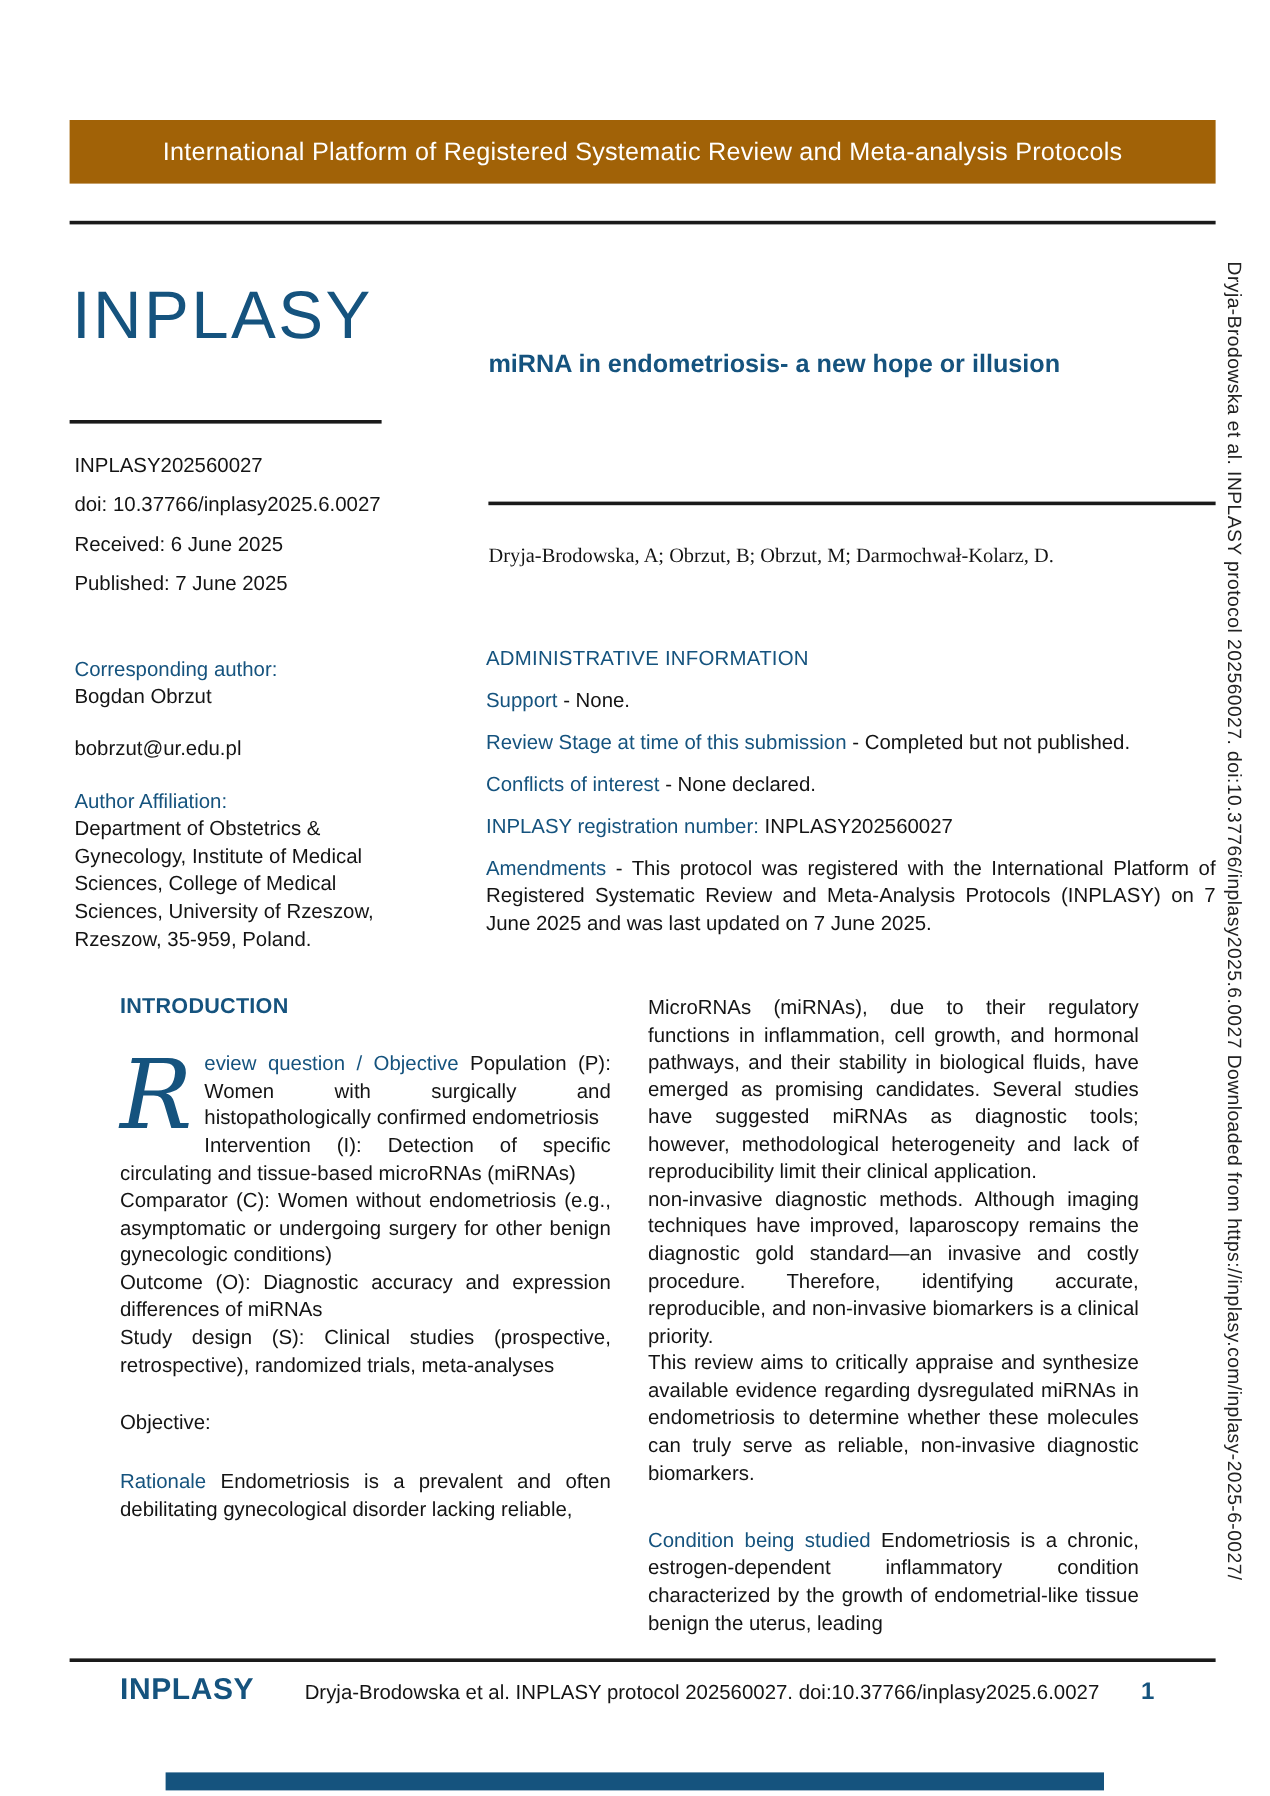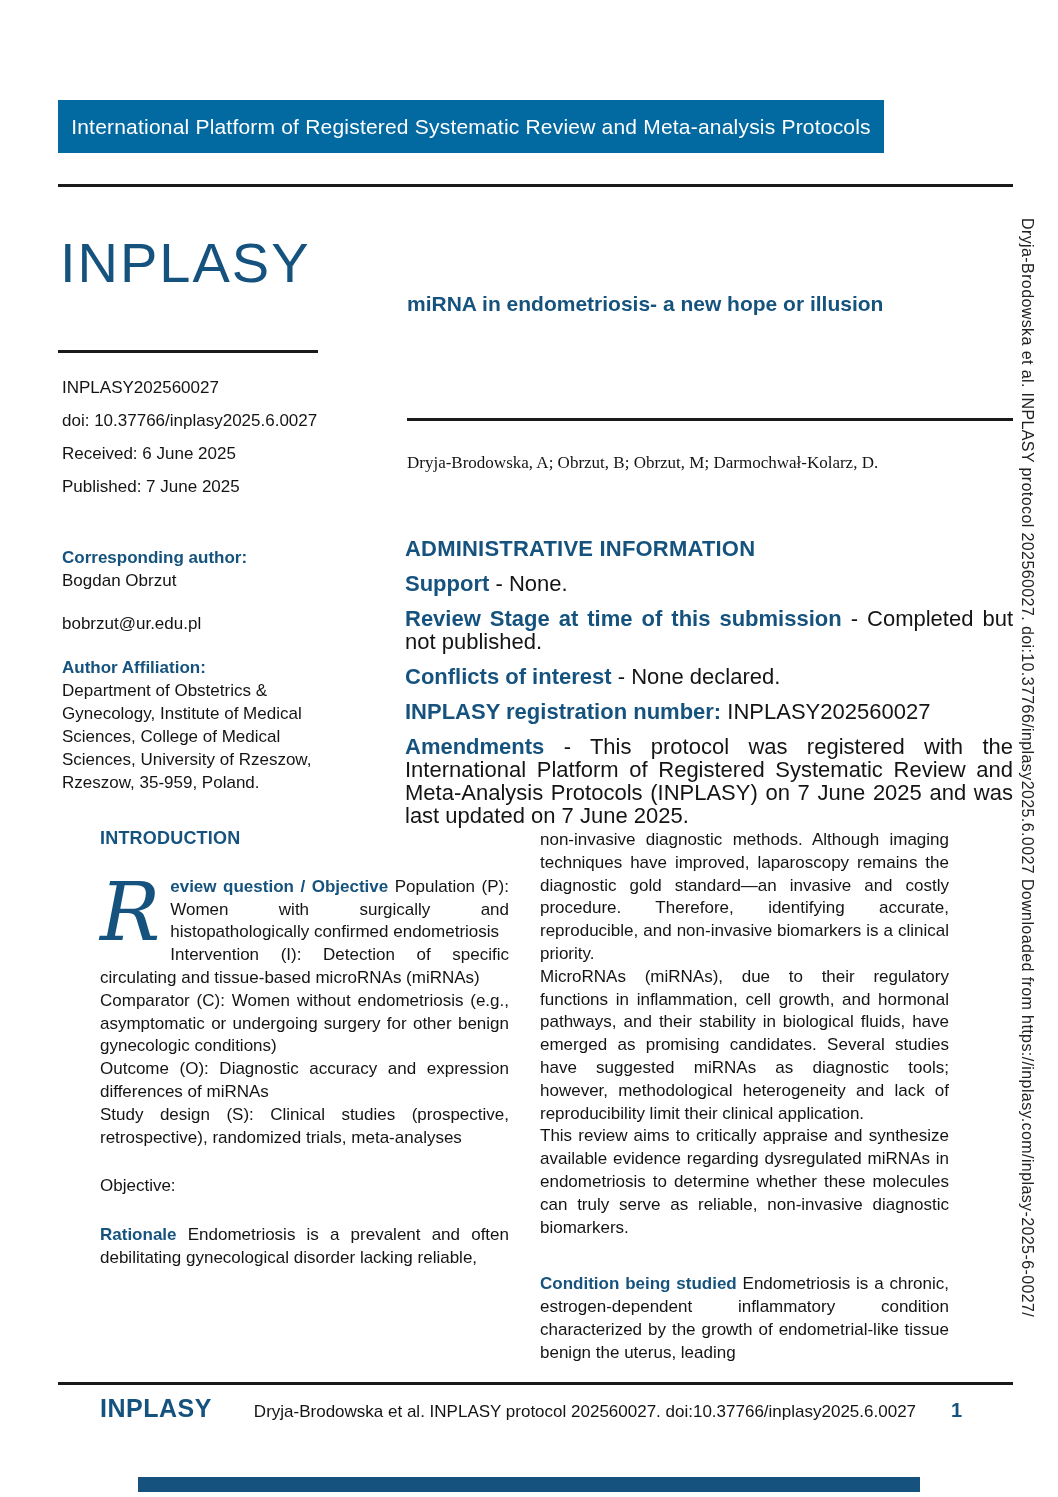--- a/index.html
+++ b/index.html
@@ -2,26 +2,26 @@
 <html><head>
 <meta charset="utf-8">
 <style>
   * { margin:0; padding:0; box-sizing:border-box; }
   html,body { background:#ffffff; }
   .page {
     position:relative; width:1058px; height:1497px; background:#fff;
     font-family:"Liberation Sans", sans-serif; color:#141414; overflow:hidden;
   }
   .blue { color:#15537E; }
-  .bold { font-weight:bold; }
+  .bold { font-weight:normal; }
   .rule { position:absolute; background:#1a1a1a; }
 
   .banner {
-    position:absolute; left:58px; top:100px; width:826px; height:53px;
-    background:#0369a1; display:flex; align-items:center; justify-content:center;
+    position:absolute; left:58px; top:100px; width:955px; height:53px;
+    background:#a16207; display:flex; align-items:center; justify-content:center;
   }
   .banner span { color:#ffffff; font-size:21px; letter-spacing:.2px; }
 
   .rule-top  { left:58px;  top:184px;  width:955px; height:3px; }
   .rule-logo { left:58px;  top:350px;  width:260px; height:3px; }
   .rule-mid  { left:407px; top:418px;  width:606px; height:3px; }
   .rule-foot { left:58px;  top:1382px; width:955px; height:3px; }
 
   .logo {
     position:absolute; left:60px; top:230px;
@@ -34,21 +34,21 @@
   .meta { position:absolute; left:62px; top:378px; font-size:17px; line-height:20px; }
   .meta > div { margin-bottom:13px; }
   .meta .pub { margin-top:5px; }
 
   .authors { position:absolute; left:407px; top:453px; font-size:17px;font-family:Liberation Serif, serif; }
 
   .corr { position:absolute; left:62px; top:546px; width:296px; font-size:17px; line-height:23px; }
   .corr .email { margin-top:20px; }
   .corr .aff-h { margin-top:21px; }
 
-  .admin { position:absolute; left:405px; top:537px; width:608px; font-size:22px; line-height:23px; }
+  .admin { position:absolute; left:405px; top:537px; width:608px; font-size:17px; line-height:23px; }
   .admin .admin-h { letter-spacing:.2px; }
   .admin p { margin-top:12px; text-align:justify; }
 
   .columns {
     position:absolute; left:100px; top:827px; width:862px;
     display:flex; gap:31px; font-size:17px; line-height:22.8px;
   }
   .col { width:409px; }
   .col p { text-align:justify; }
   .col.right { padding-top:2px; }
@@ -118,22 +118,22 @@
       <h2 class="intro-h">INTRODUCTION</h2>
       <p><span class="dropcap">R</span><span class="blue bold">eview question / Objective</span> <span>Population (P): Women with surgically and histopathologically confirmed endometriosis</span></p>
       <p>Intervention (I): Detection of specific circulating and tissue-based microRNAs (miRNAs)</p>
       <p>Comparator (C): Women without endometriosis (e.g., asymptomatic or undergoing surgery for other benign gynecologic conditions)</p>
       <p>Outcome (O): Diagnostic accuracy and expression differences of miRNAs</p>
       <p>Study design (S): Clinical studies (prospective, retrospective), randomized trials, meta-analyses</p>
       <p class="mt">Objective:</p>
       <p class="mt"><span class="blue bold">Rationale</span> <span>Endometriosis is a prevalent and often debilitating gynecological disorder lacking reliable,</span></p>
     </div>
     <div class="col right">
+      <p>MicroRNAs (miRNAs), due to their regulatory functions in inflammation, cell growth, and hormonal pathways, and their stability in biological fluids, have emerged as promising candidates. Several studies have suggested miRNAs as diagnostic tools; however, methodological heterogeneity and lack of reproducibility limit their clinical application.</p>
       <p>non-invasive diagnostic methods. Although imaging techniques have improved, laparoscopy remains the diagnostic gold standard—an invasive and costly procedure. Therefore, identifying accurate, reproducible, and non-invasive biomarkers is a clinical priority.</p>
-      <p>MicroRNAs (miRNAs), due to their regulatory functions in inflammation, cell growth, and hormonal pathways, and their stability in biological fluids, have emerged as promising candidates. Several studies have suggested miRNAs as diagnostic tools; however, methodological heterogeneity and lack of reproducibility limit their clinical application.</p>
       <p>This review aims to critically appraise and synthesize available evidence regarding dysregulated miRNAs in endometriosis to determine whether these molecules can truly serve as reliable, non-invasive diagnostic biomarkers.</p>
       <p class="mt-lg"><span class="blue bold">Condition being studied</span> <span>Endometriosis is a chronic, estrogen-dependent inflammatory condition characterized by the growth of endometrial-like tissue benign the uterus, leading</span></p>
     </div>
   </div>
 
   <div class="rule rule-foot"></div>
   <div class="footer">
     <span class="f-logo">INPLASY</span>
     <span class="f-cite">Dryja-Brodowska et al. INPLASY protocol 202560027. doi:10.37766/inplasy2025.6.0027</span>
     <span class="f-page">1</span>

